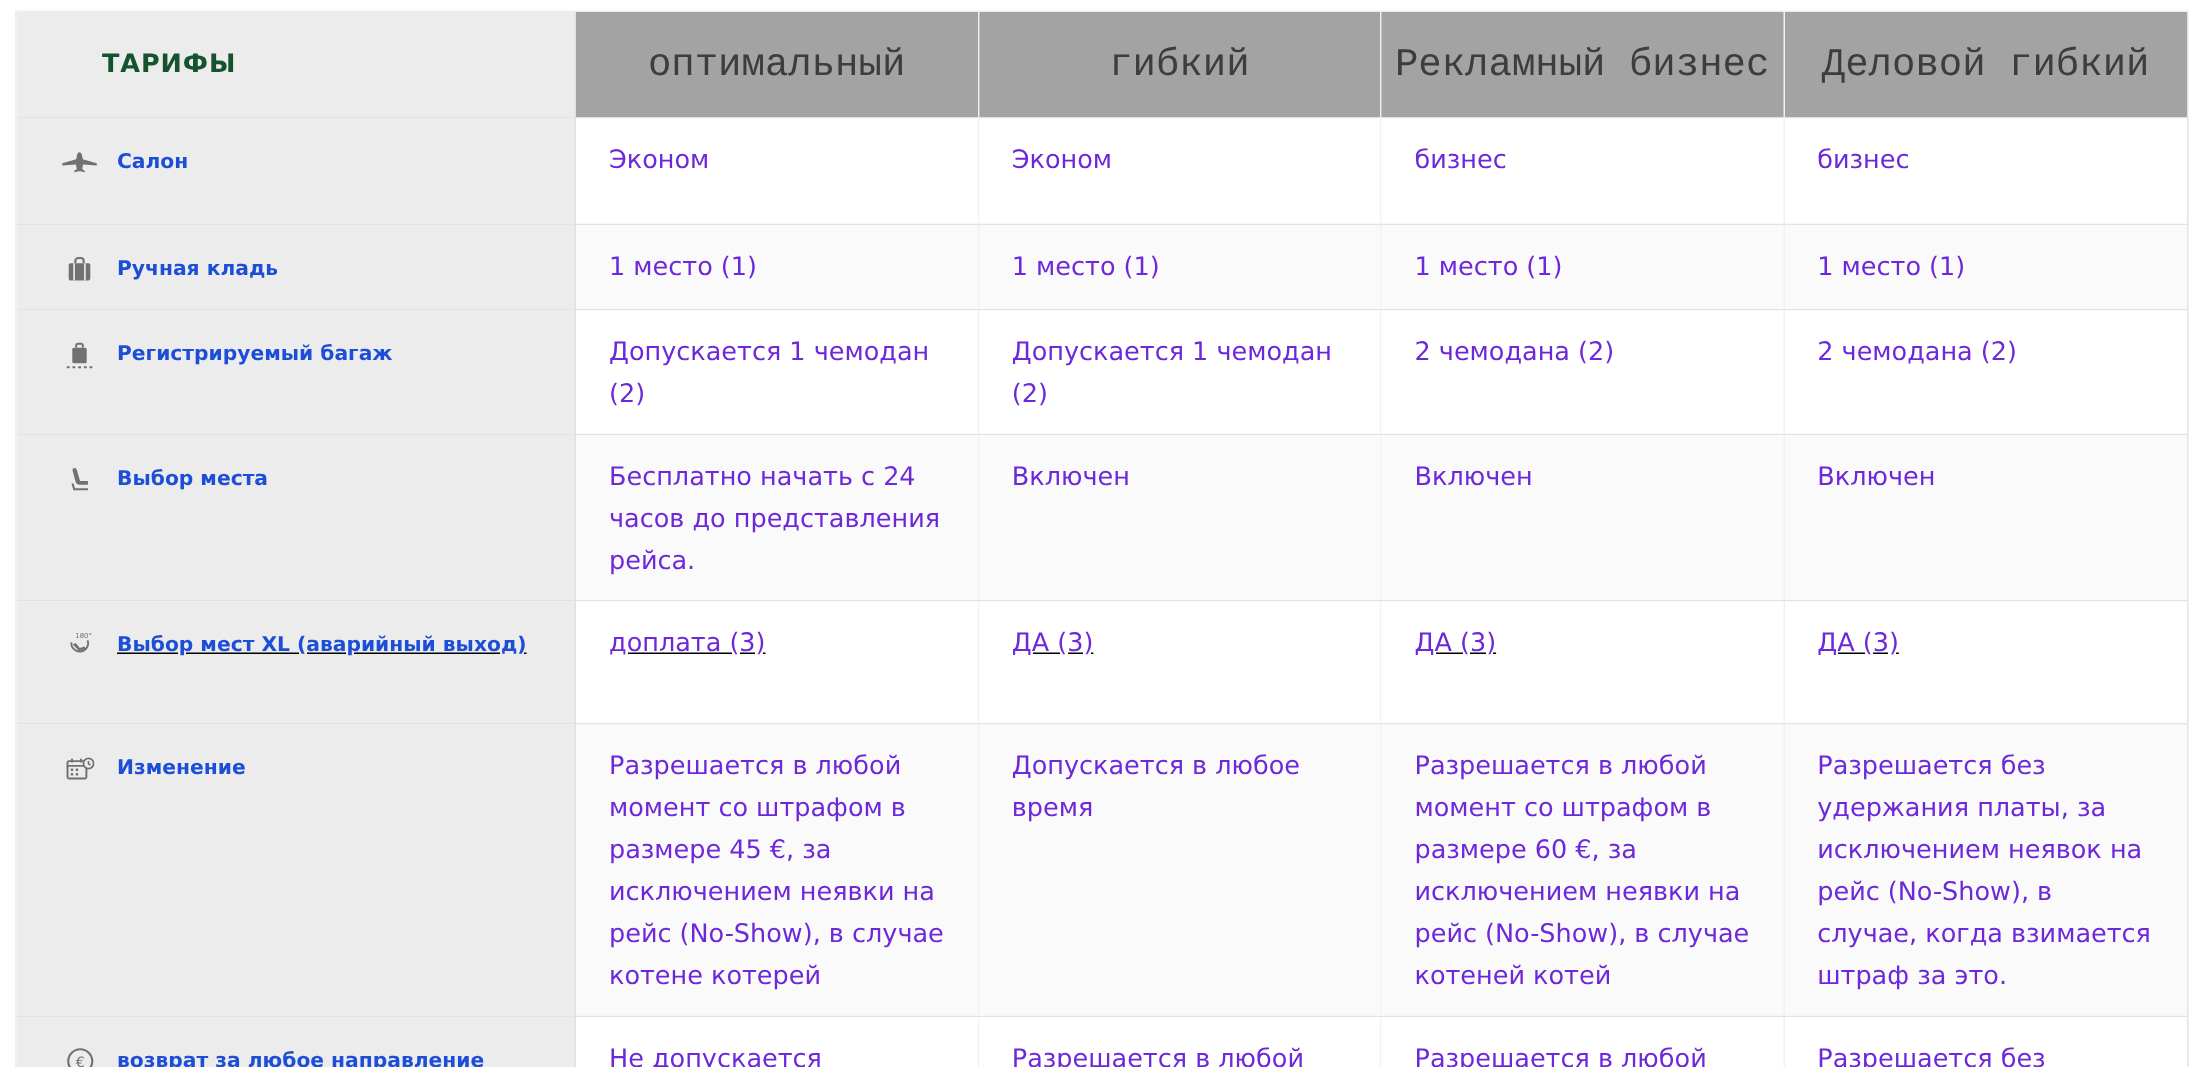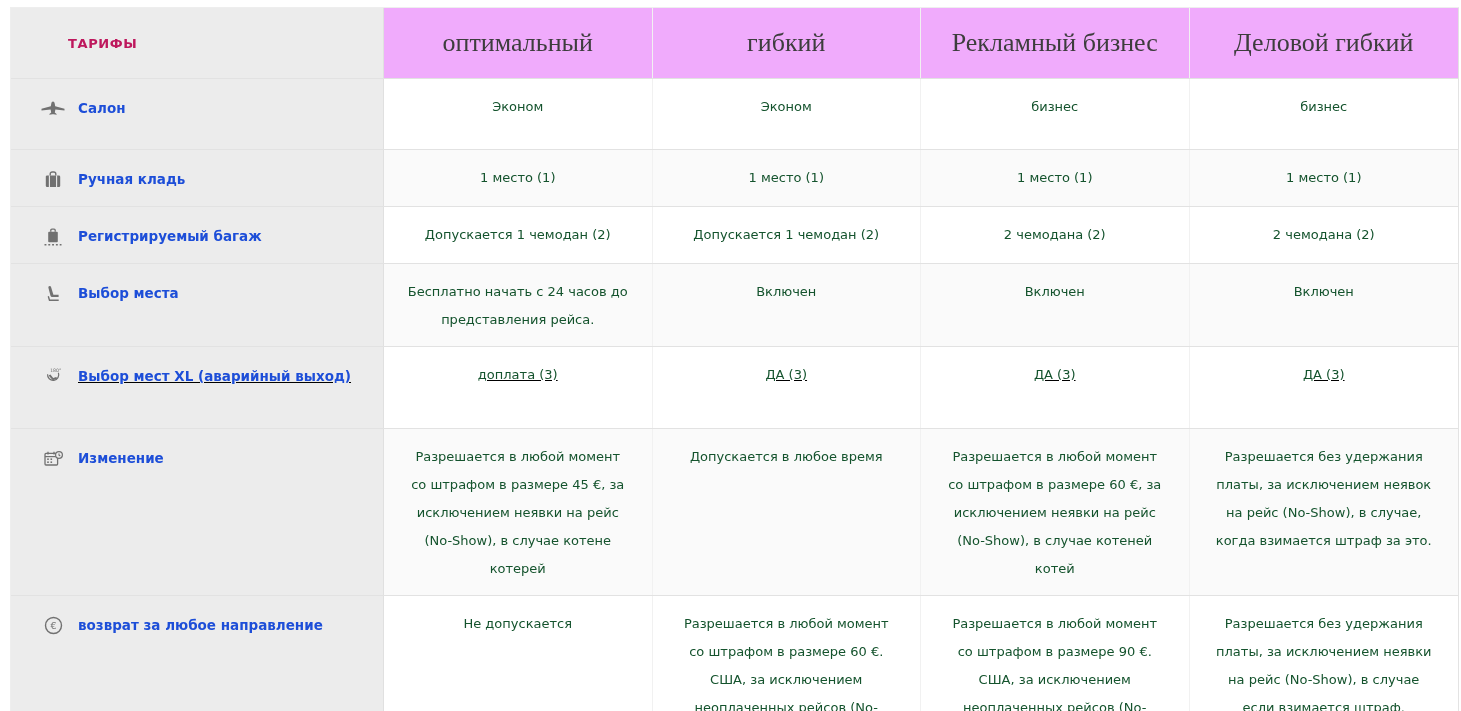--- a/index.html
+++ b/index.html
@@ -10,27 +10,27 @@
   .row:nth-child(2),.row:nth-child(3),.row:nth-child(4),.row:nth-child(6){min-height:56px;}
   .row:nth-child(5){min-height:81px;text-decoration:underline;}
   .row:nth-child(7){min-height:122px;}
   .row:nth-child(8){min-height:132px;}
   .row:nth-child(9){min-height:52px;}
   .row:nth-child(10){height:10px;border-bottom:none;}
   .cell-left{background:#ececec;border-right:1px solid #e0e0e0;padding:16px 10px 12px 30px;display:flex;align-items:flex-start;gap:13px;}
   .row:nth-child(10) .cell-left{background:#e7e7e7;padding:0;}
   .cell-left .lbl{font-size:13.5px;font-weight:bold;color:#1d4ed8;line-height:26px;white-space:nowrap;}
   .cell-left .ic{width:24px;height:26px;display:flex;align-items:center;justify-content:center;flex:0 0 24px;}
-  .cell{background:#ffffff;border-right:1px solid #f1f1f1;text-align:center;padding:14px 22px 12px;font-size:13px;color:#14532d;line-height:28px;}
+  .cell{background:#ffffff;border-right:1px solid #f1f1f1;padding:14px 22px 12px;font-size:17px;color:#6d28d9;line-height:28px;}
   .cell:last-child{border-right:none;}
   .row:nth-child(even) .cell{background:#fafafa;}
   .row:nth-child(10) .cell{background:#f4f4f4;padding:0;}
   .hdr-left{background:#ececec;border-right:1px solid #e0e0e0;display:flex;align-items:center;padding-left:57px;}
-  .hdr-left .t{font-size:13px;font-weight:bold;color:#be185d;letter-spacing:.6px;}
-  .hdr-cell{background:#f0abfc;border-right:1px solid #f1f1f1;display:flex;align-items:center;justify-content:center;font-family:Liberation Serif, serif;font-size:26px;color:#3d3d3d;}
+  .hdr-left .t{font-size:17px;font-weight:bold;color:#14532d;letter-spacing:.6px;}
+  .hdr-cell{background:#a3a3a3;border-right:1px solid #f1f1f1;display:flex;align-items:center;justify-content:center;font-family:Liberation Mono, monospace;font-size:26px;color:#3d3d3d;}
   .hdr-cell:last-child{border-right:none;}
   svg{display:block;}
 </style>
 </head>
 <body>
 
 <div class="fare-table">
   <div class="row">
     <div class="hdr-left">
       <span class="t">ТАРИФЫ</span>

